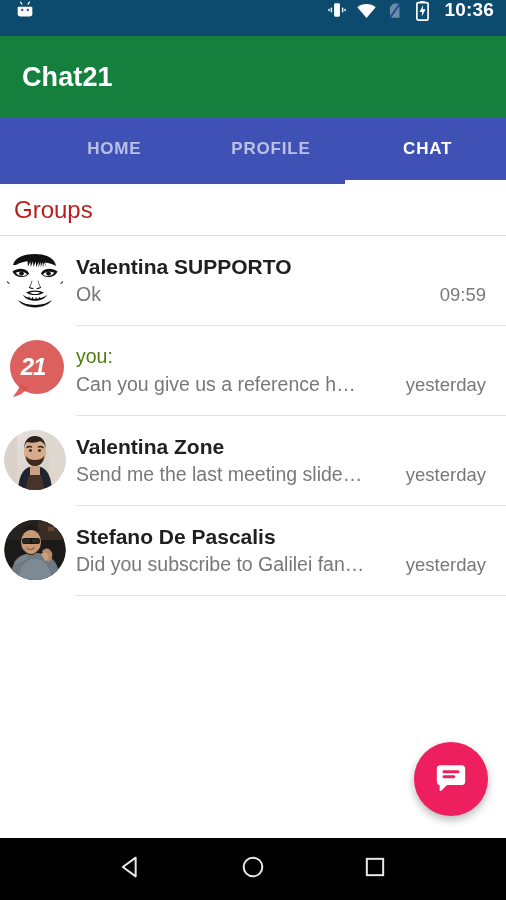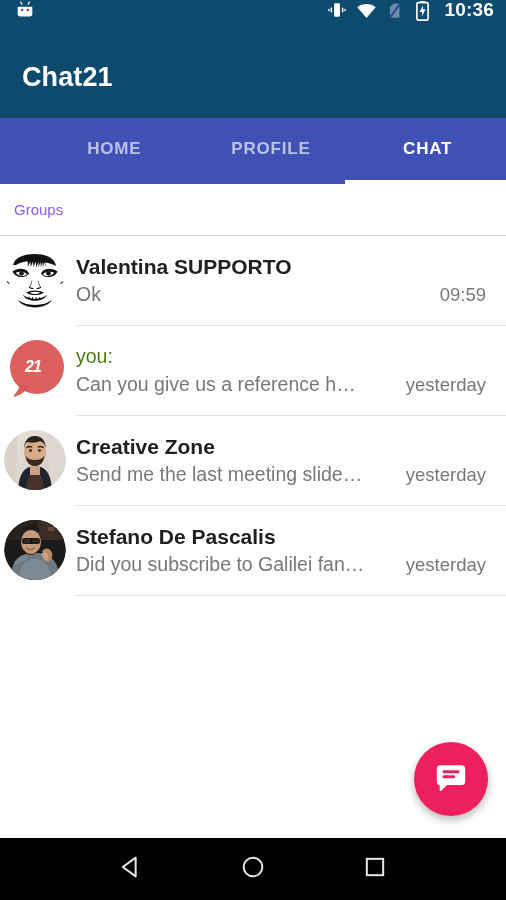--- a/index.html
+++ b/index.html
@@ -41,21 +41,21 @@
     color: #ffffff;
     font-size: 19px;
     font-weight: bold;
     letter-spacing: 0.2px;
     margin-left: 4px;
   }
   .sb-icon { display: block; }
 
   
   .app-bar {
-    background: #0c4a6e;
+    background: #15803d;
     flex: 0 0 82px;
     display: flex;
     align-items: center;
     padding: 0 22px;
   }
   .app-title {
     color: #ffffff;
     font-size: 27px;
     font-weight: bold;
     letter-spacing: 0.1px;
@@ -104,22 +104,22 @@
   }
 
   .section-header {
     height: 52px;
     display: flex;
     align-items: center;
     padding: 0 0 0 14px;
     border-bottom: 1px solid #dcdcdc;
   }
   .section-header-label {
-    color: #8b5cf6;
-    font-size: 15px;
+    color: #b91c1c;
+    font-size: 24px;
   }
 
   .chat-list { display: flex; flex-direction: column; }
 
   .chat-row {
     display: flex;
     align-items: flex-start;
     padding: 0 0 0 4px;
     min-height: 90px;
     cursor: pointer;
@@ -201,21 +201,21 @@
     position: relative;
   }
   .bubble-avatar .badge-num {
     position: absolute;
     left: 0; right: 4px; top: 0;
     height: 54px;
     display: flex;
     align-items: center;
     justify-content: center;
     color: #ffffff;
-    font-size: 16px;
+    font-size: 24px;
     font-weight: bold;
     font-style: italic;
     letter-spacing: -1px;
     z-index: 2;
   }
 
   
   .fab {
     position: absolute;
     right: 18px;
@@ -397,21 +397,21 @@
                 <path d="M21 27c1 7 5 11 10 11s9-4 10-11c-1 6-5 9-10 9s-9-3-10-9z" fill="#4a362a" opacity="0.85"></path>
                 <path d="M22 28c0 6 4 10 9 10s9-4 9-10c-2 3-5 4-9 4s-7-1-9-4z" fill="#3a2a20"></path>
                 <ellipse cx="26.5" cy="22.5" rx="1.5" ry="1.2" fill="#2a2018"></ellipse>
                 <ellipse cx="35.5" cy="22.5" rx="1.5" ry="1.2" fill="#2a2018"></ellipse>
                 <path d="M23 19.5c1.2-1 3-1.2 4.5-.6M34.5 18.9c1.5-.6 3.3-.4 4.5.6" stroke="#2a2018" stroke-width="1.5" fill="none" stroke-linecap="round"></path>
               </g>
             </svg>
           </span>
         </div>
         <div class="row-body">
-          <div class="row-title">Creative Zone</div>
+          <div class="row-title">Valentina Zone</div>
           <div class="row-sub-line">
             <span class="row-snippet">Send me the last meeting slide…</span>
             <span class="row-time">yesterday</span>
           </div>
         </div>
       </div>
 
       <div class="chat-row">
         <div class="avatar-wrap">
           <span>

